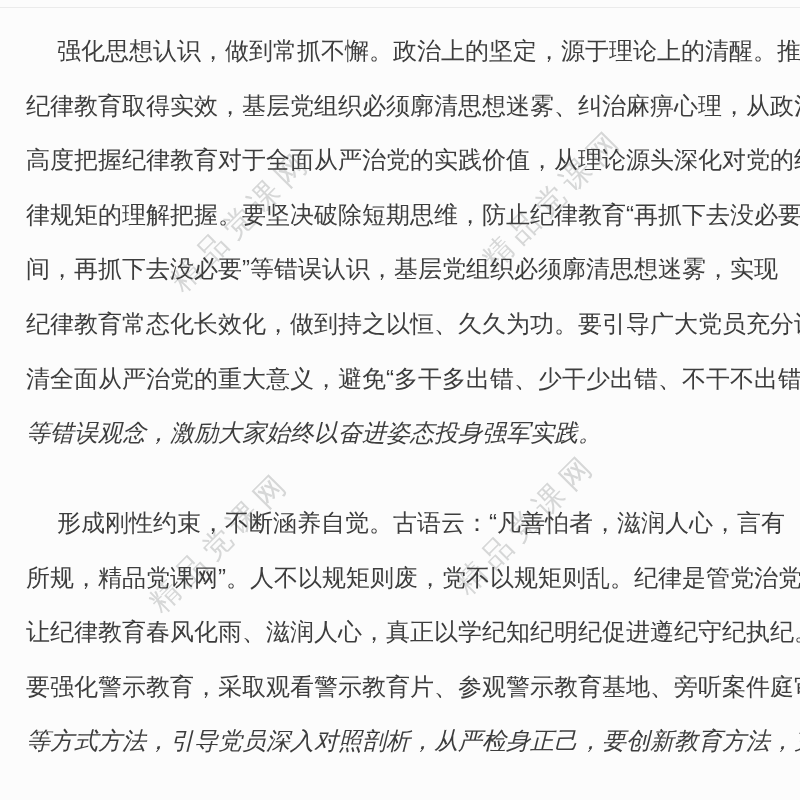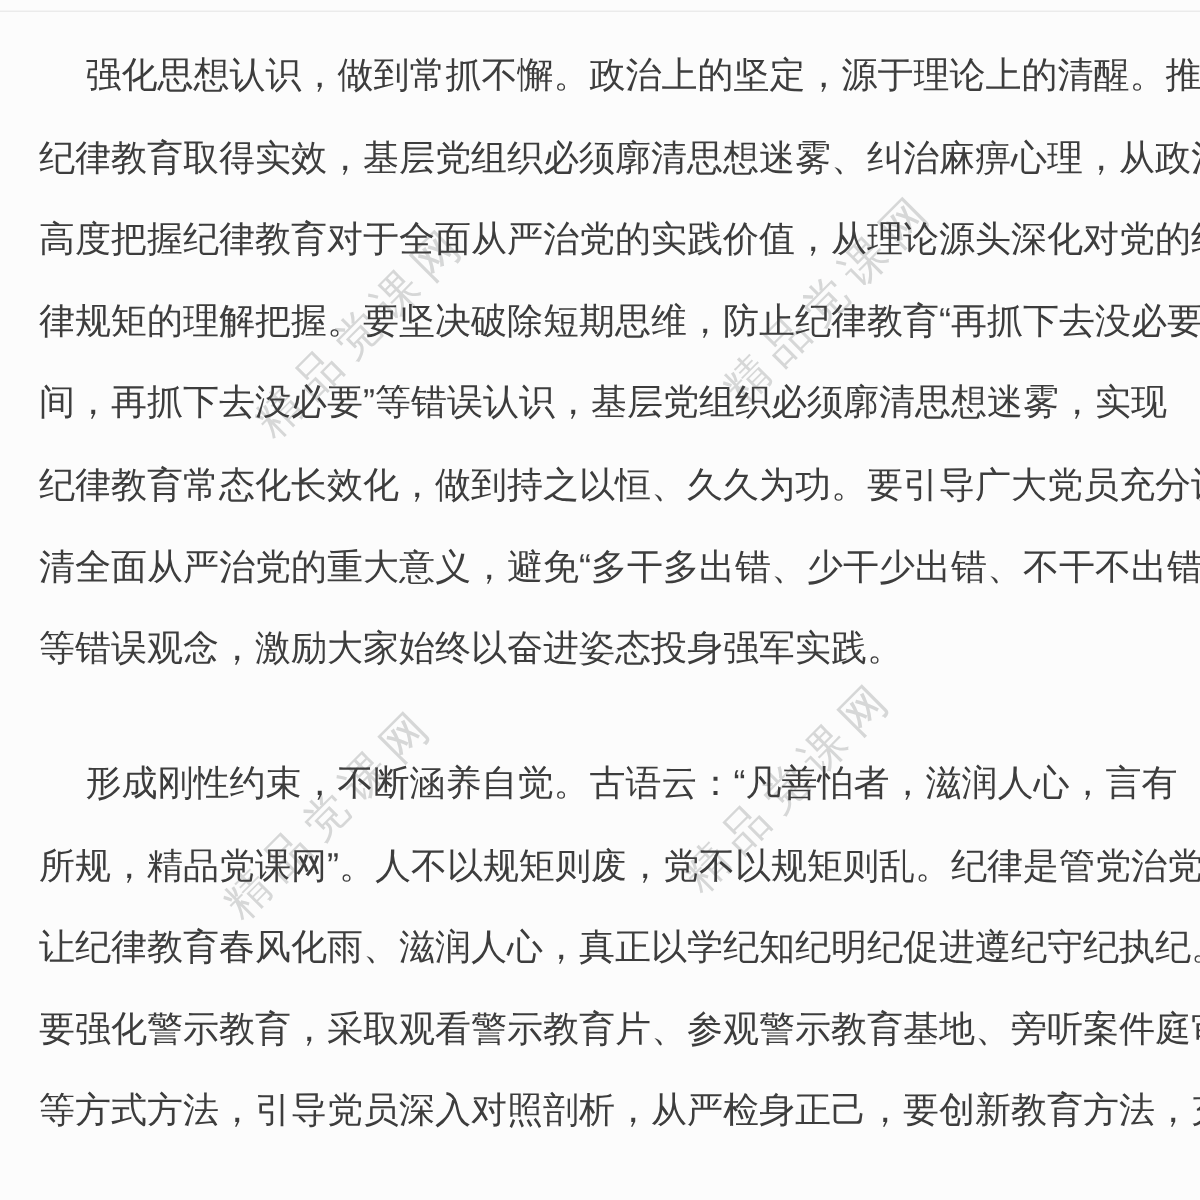--- a/index.html
+++ b/index.html
@@ -66,21 +66,21 @@
   .line {
     font-size: 24px;
     line-height: 54.6px;
     height: 54.6px;
     text-align: justify;
     text-align-last: justify;
     text-justify: inter-character;
     white-space: nowrap;
   }
   .line.first { text-indent: 31px; }
-  .line.last  { text-align-last: left; }
+  .line.last  { text-align-last: left; font-style: italic; }
 </style>
 </head>
 <body>
 
 <div class="page">
 
   <div class="top-rule"></div>
 
   <div class="watermark-layer">
     <span class="watermark wm-a">精品党课网</span>

